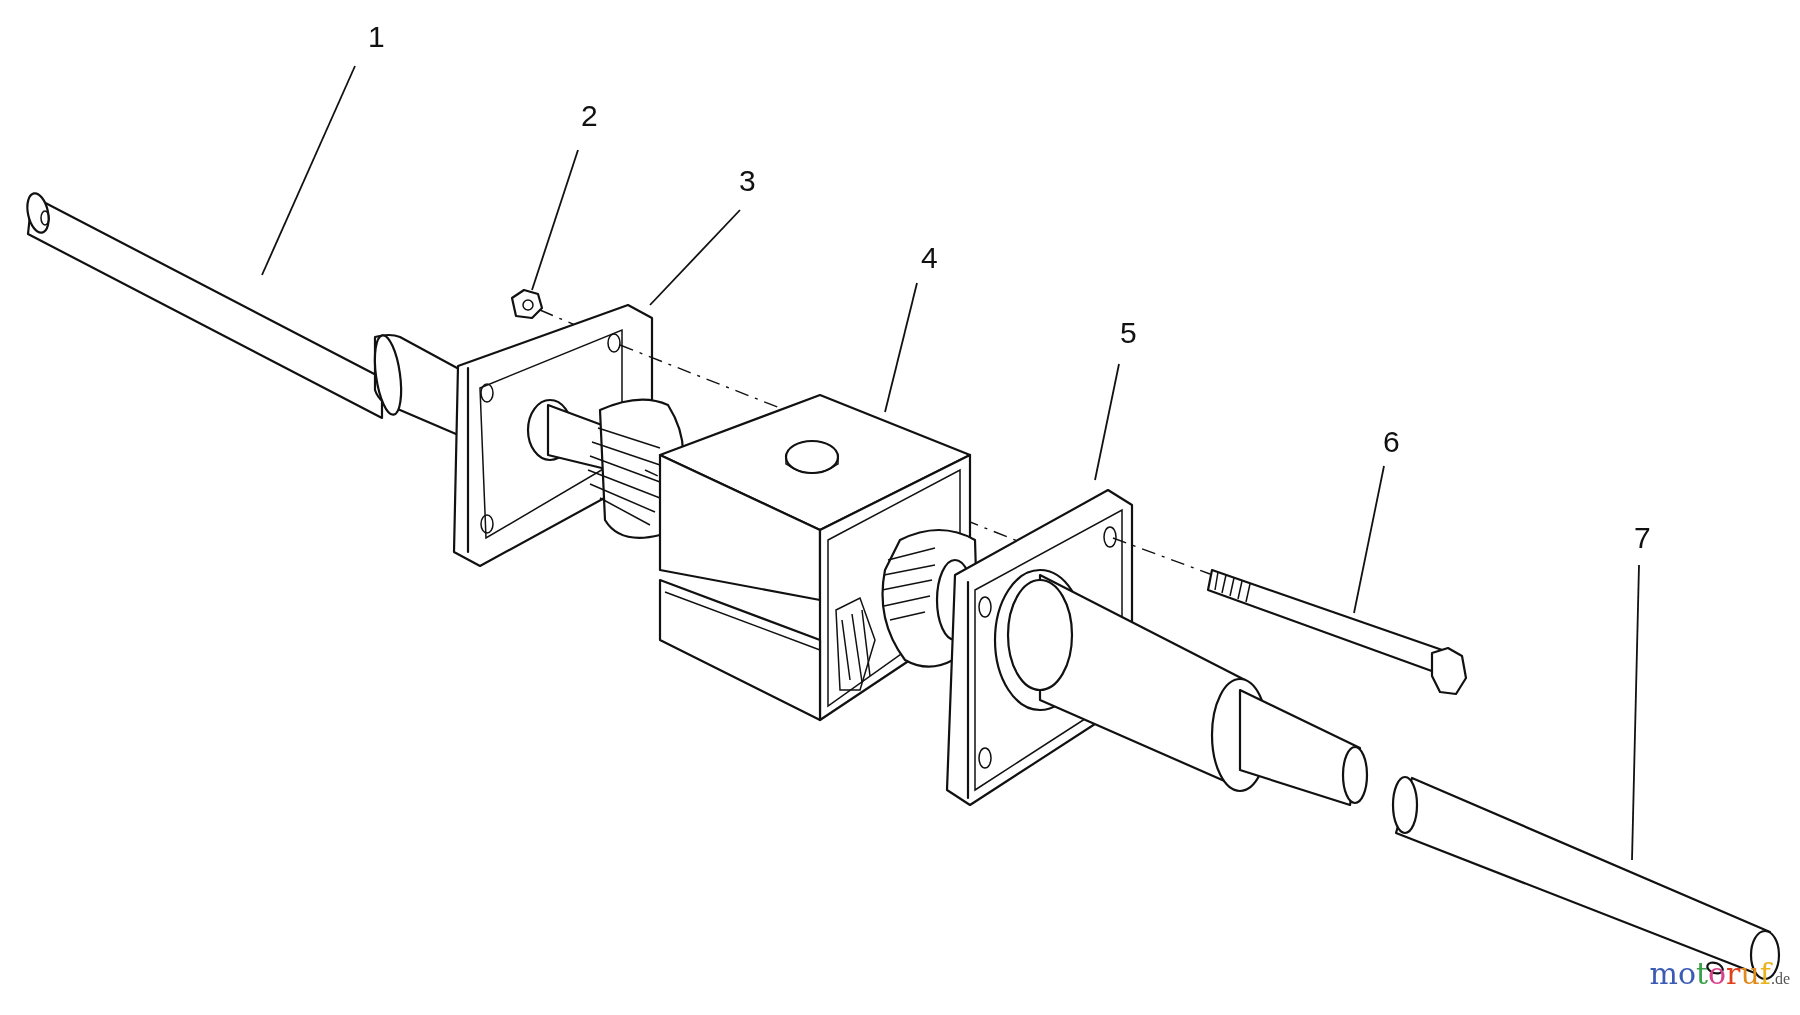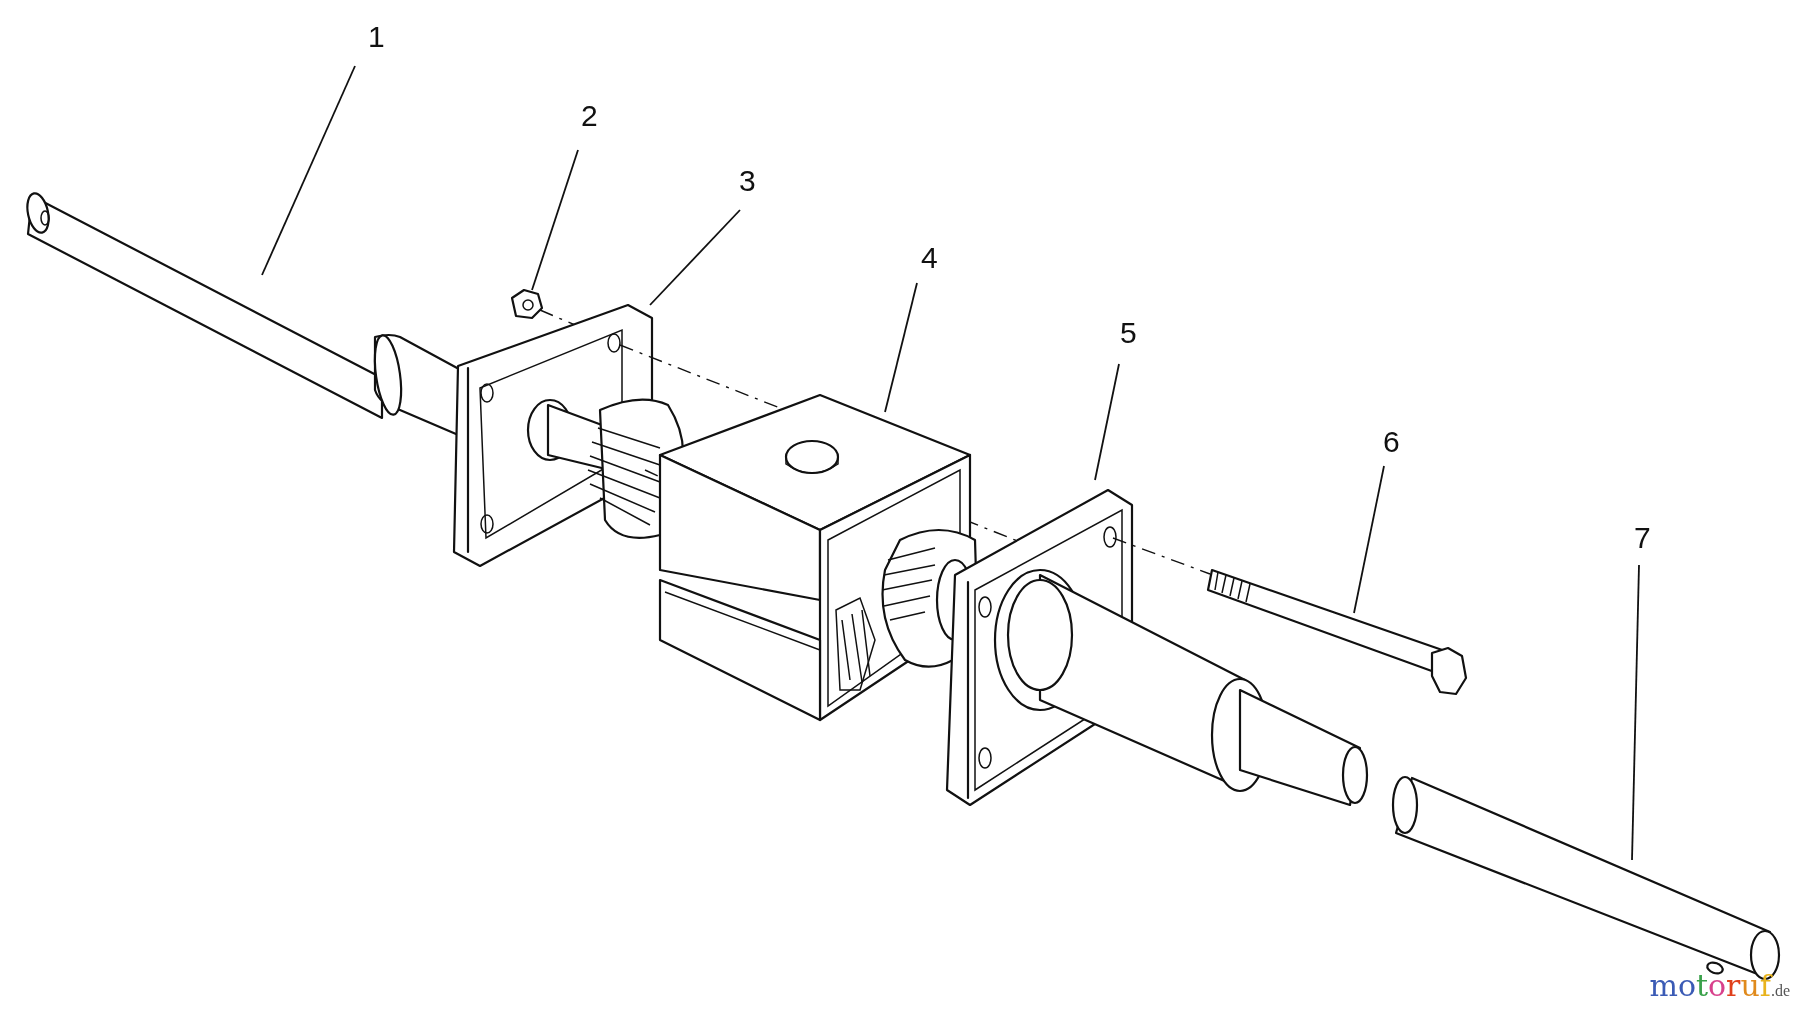--- a/index.html
+++ b/index.html
@@ -5,21 +5,21 @@
   html, body { margin: 0; padding: 0; background: #ffffff; }
   body { width: 1800px; height: 1015px; position: relative; overflow: hidden;
          font-family: "Liberation Sans", sans-serif; }
   #diagram { position: absolute; left: 0; top: 0; width: 1800px; height: 1015px; }
   .ln { fill: none; stroke: #111; stroke-width: 2.2; stroke-linejoin: round; stroke-linecap: round; }
   .thin { fill: none; stroke: #111; stroke-width: 1.5; }
   .dash { fill: none; stroke: #111; stroke-width: 1.4; stroke-dasharray: 14 7 3 7; }
   .fillw { fill: #fff; stroke: #111; stroke-width: 2.2; stroke-linejoin: round; }
   .leader { stroke: #111; stroke-width: 1.8; fill: none; }
   .callout { position: absolute; font-size: 30px; color: #111; line-height: 1; }
-  .watermark { position: absolute; right: 10px; bottom: 12px; font-family: "DejaVu Serif", serif;
+  .watermark { position: absolute; right: 10px; bottom: 24px; font-family: "DejaVu Serif", serif;
                font-size: 30px; letter-spacing: 0px; }
   .watermark .tld { font-size: 16px; color: #555; font-family: "Liberation Serif", serif; }
 </style>
 </head>
 <body>
 
 <svg id="diagram" viewBox="0 0 1800 1015" xmlns="http://www.w3.org/2000/svg">
 
   <g>
     <path class="fillw" d="M32,196 L382,378 L382,418 L28,234 Z"></path>

